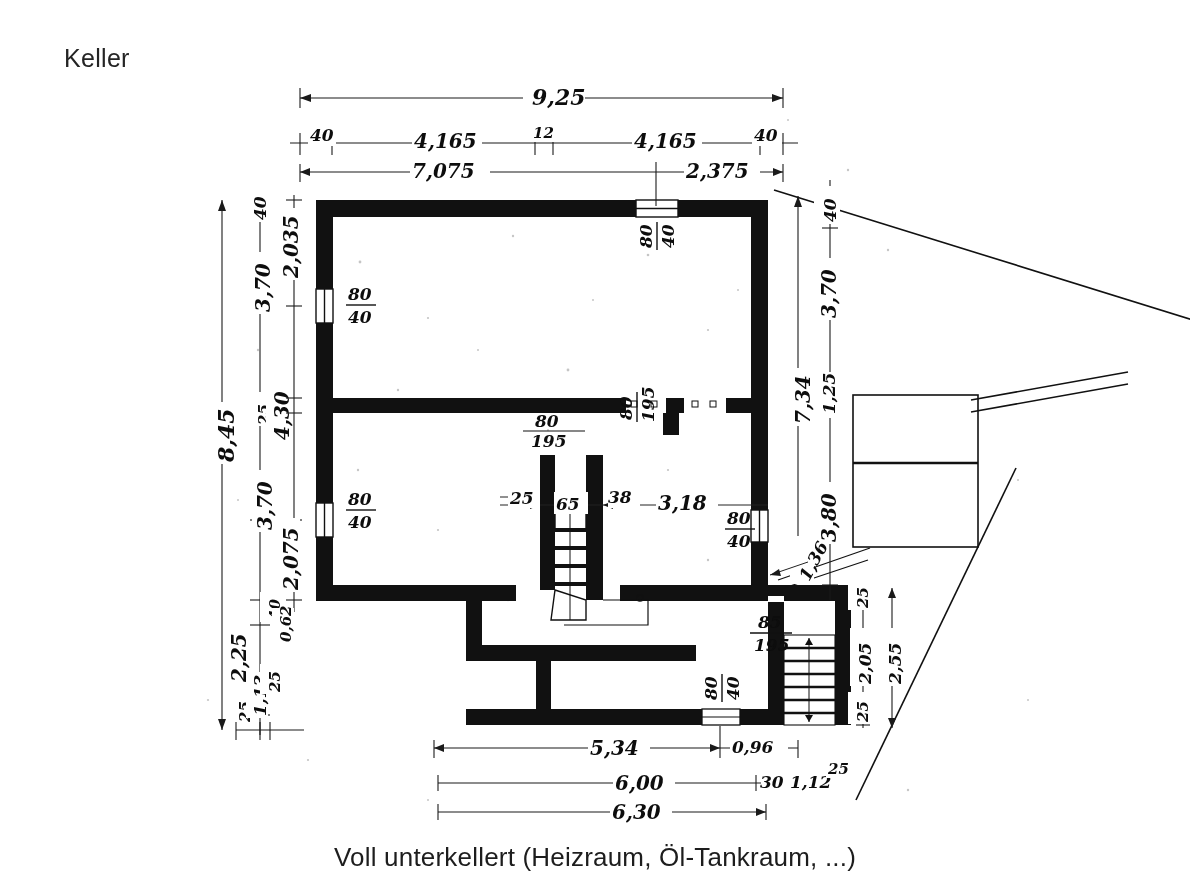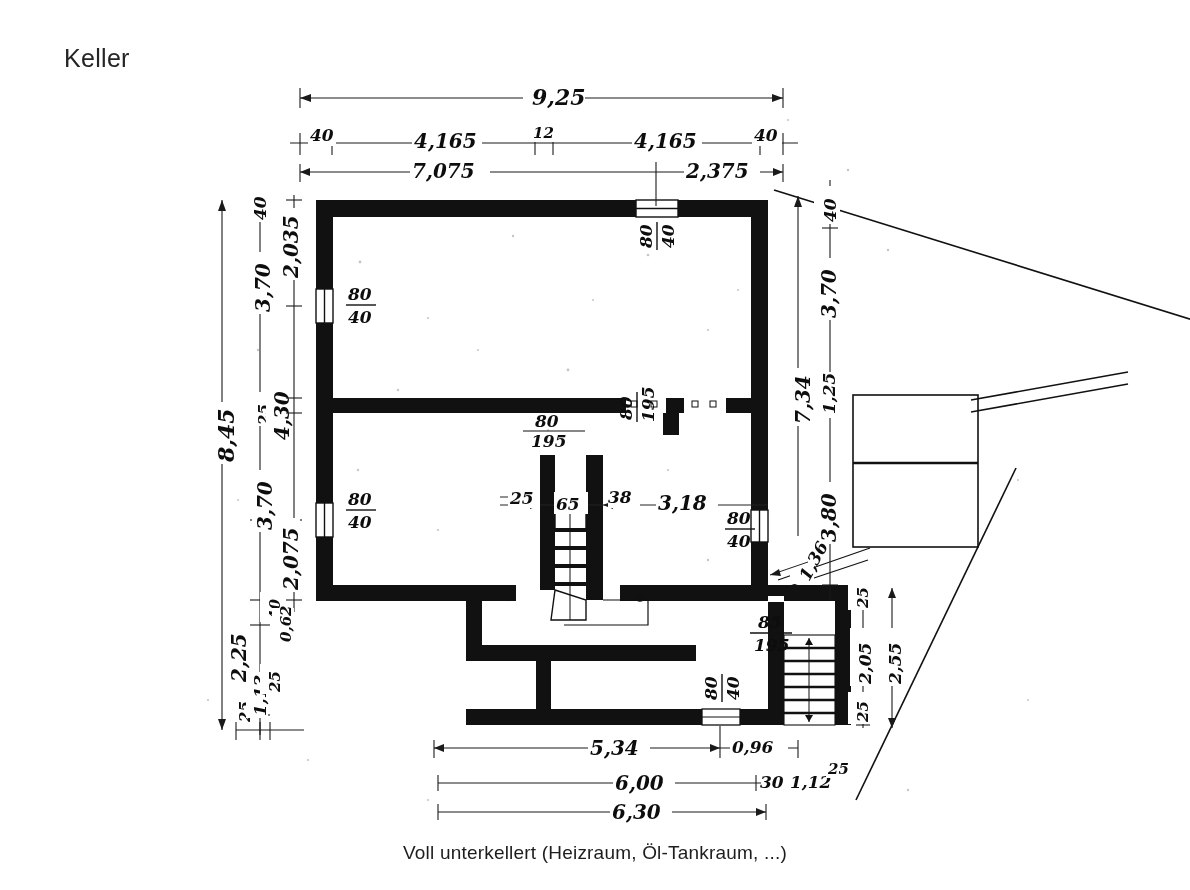--- a/index.html
+++ b/index.html
@@ -5,21 +5,21 @@
   html,body{margin:0;padding:0;background:#ffffff;}
   body{width:1190px;height:890px;position:relative;overflow:hidden;
        font-family:"Liberation Sans", sans-serif;color:#1a1a1a;}
 
   #page-title{
     position:absolute;left:64px;top:44px;
     font-size:25px;font-weight:400;letter-spacing:.3px;color:#242424;
   }
   #caption{
     position:absolute;left:0;top:842px;width:1190px;text-align:center;
-    font-size:19px;font-weight:400;color:#1d1d1d;letter-spacing:.2px;
+    font-size:26px;font-weight:400;color:#1d1d1d;letter-spacing:.2px;
   }
 
   #plan-wrap{position:absolute;left:0;top:0;width:1190px;height:890px;padding-left:8px;}
   svg{display:block;}
 
   .hand{
     font-family:"DejaVu Serif", serif;
     font-style:italic;font-weight:700;
     fill:#0d0d0d;
   }

